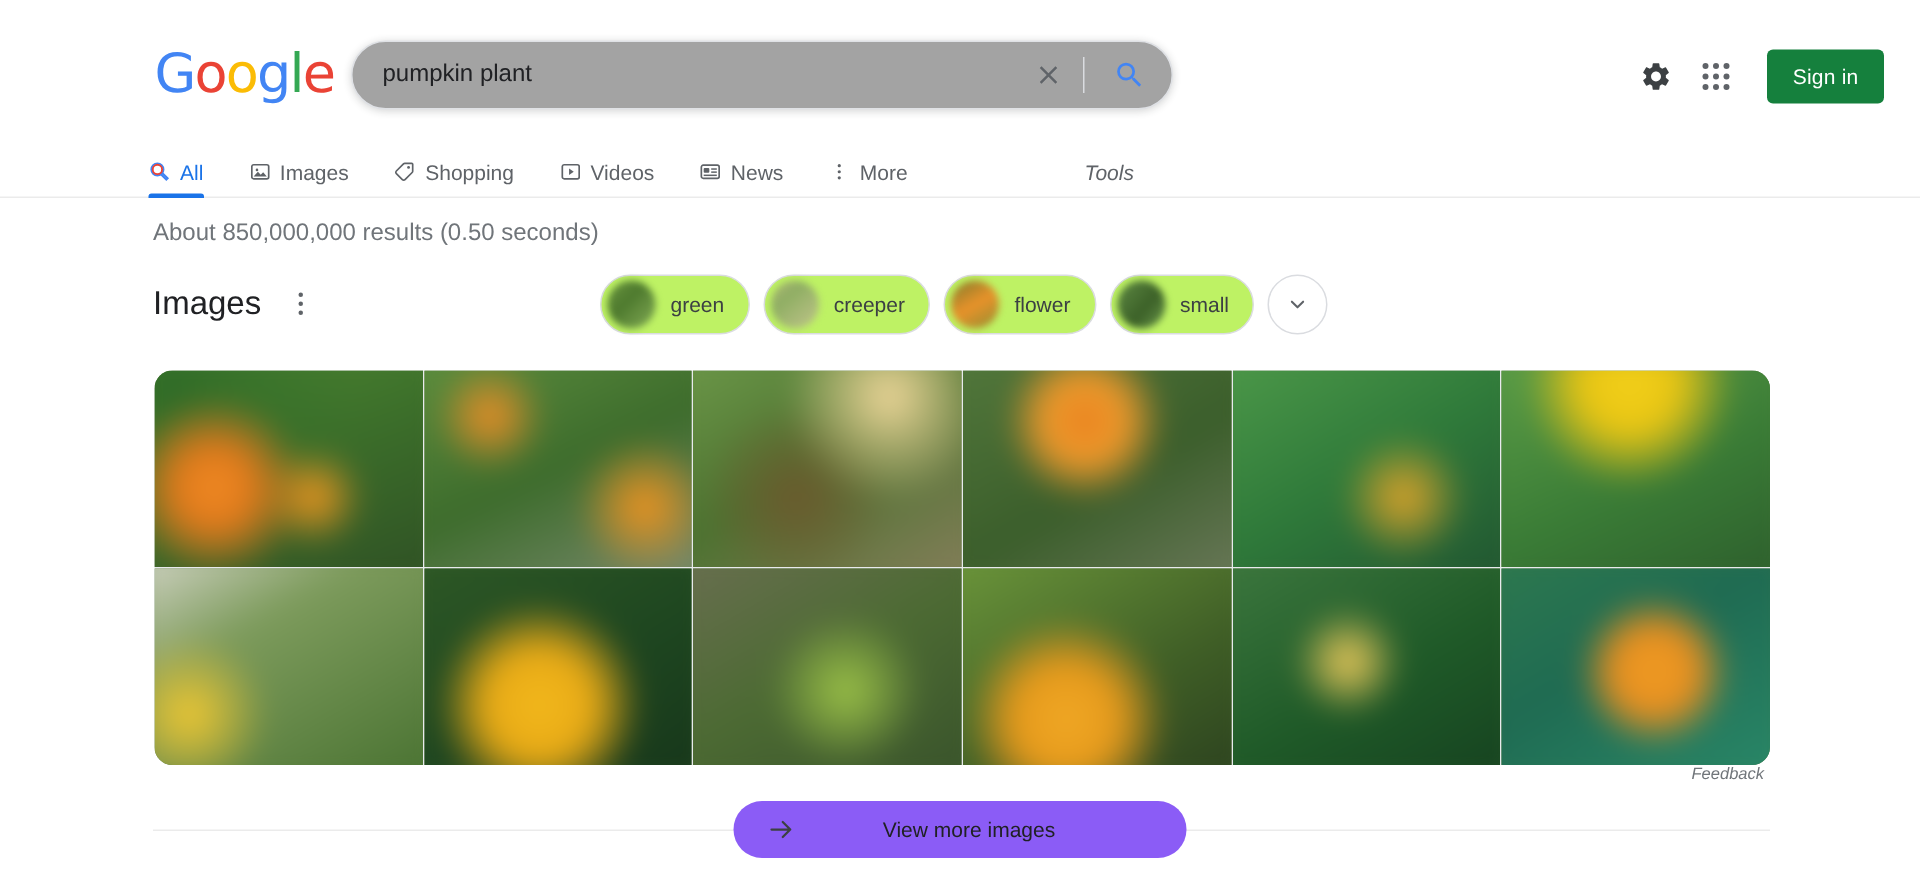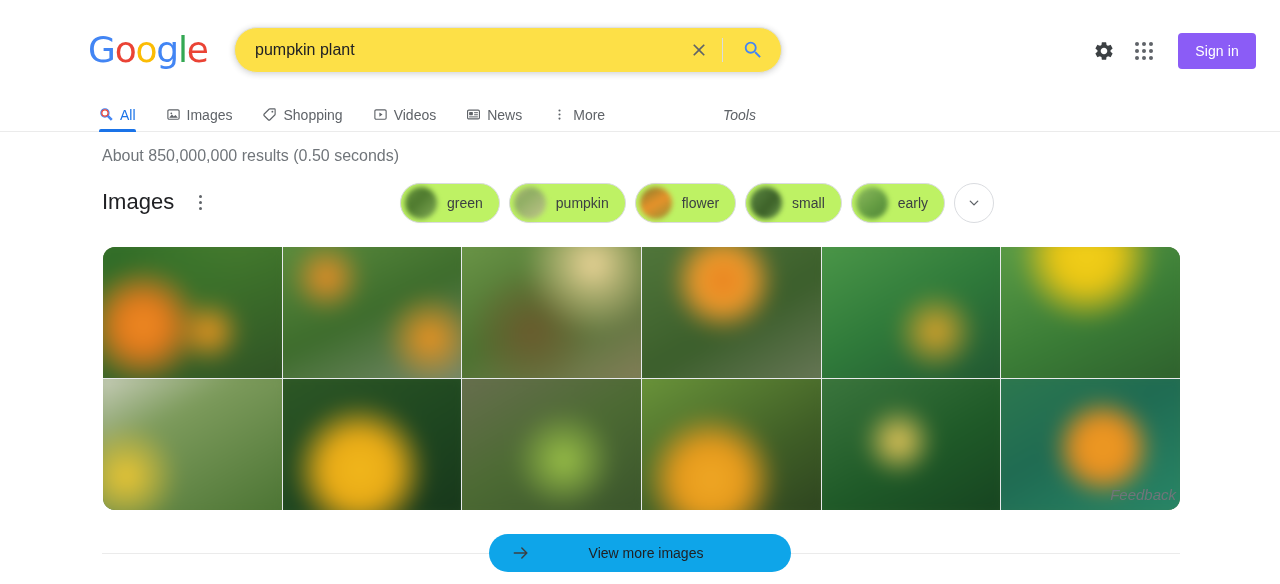--- a/index.html
+++ b/index.html
@@ -11,36 +11,36 @@
     font-family: "Liberation Sans", sans-serif;
     -webkit-font-smoothing: antialiased;
   }
 
   .page { position: relative; width: 1280px; height: 584px; background: #fff; }
 
   
   .header { position: relative; height: 98px; }
 
   .logo {
-    position: absolute; left: 88px; top: 31px;
+    position: absolute; left: 103px; top: 31px;
     font-size: 36px; line-height: 38px;
     letter-spacing: -1.2px;
     font-family: "DejaVu Sans", sans-serif;
     font-weight: 400;
     user-select: none;
   }
   .logo .b { color: #4285f4; }
   .logo .r { color: #ea4335; }
   .logo .y { color: #fbbc05; }
   .logo .g { color: #34a853; }
 
   .searchbox {
     position: absolute; left: 234px; top: 27px;
     width: 548px; height: 46px;
-    background: #fde047;
+    background: #a3a3a3;
     border: 1px solid #dfe1e5;
     border-radius: 24px;
     box-shadow: 0 1px 6px rgba(32,33,36,.20);
     display: flex; align-items: center;
   }
   .search-input {
     border: none; outline: none; background: transparent;
     flex: 1; height: 44px;
     padding: 0 8px 0 20px;
     font-size: 16px; color: #202124;
@@ -70,21 +70,21 @@
     cursor: pointer;
   }
   .apps-grid {
     display: grid; grid-template-columns: repeat(3, 4px);
     grid-template-rows: repeat(3, 4px); gap: 3px;
   }
   .apps-grid i { width: 4px; height: 4px; background: #5f6368; border-radius: 50%; display: block; }
 
   .signin-btn {
     margin-left: 14px;
-    background: #8b5cf6; color: #fff;
+    background: #15803d; color: #fff;
     border: none; border-radius: 4px;
     height: 36px; padding: 0 17px;
     font-size: 14px; font-weight: 500;
     font-family: "Liberation Sans", sans-serif;
     cursor: pointer; letter-spacing: .15px;
   }
 
   
   .navbar {
     position: relative; height: 34px;
@@ -172,34 +172,34 @@
   .img-cell {
     position: relative; overflow: hidden;
     background: #567a3c; cursor: pointer;
   }
   .img-cell .blurimg {
     position: absolute; inset: -14px;
     filter: blur(9px);
   }
 
   .feedback {
-    position: absolute; right: 104px; top: 486px;
-    font-size: 15px; color: #70757a; font-style: italic;
+    position: absolute; right: 104px; top: 510px;
+    font-size: 11px; color: #70757a; font-style: italic;
     cursor: pointer;
   }
 
   
   .hr {
     position: absolute; left: 102px; top: 553px;
     width: 1078px; height: 1px; background: #ebebeb;
   }
   .view-more {
     position: absolute; left: 489px; top: 534px;
     width: 302px; height: 38px;
-    background: #0ea5e9; border: none; border-radius: 19px;
+    background: #8b5cf6; border: none; border-radius: 19px;
     display: flex; align-items: center;
     cursor: pointer; padding: 0 22px;
   }
   .view-more .vm-label {
     flex: 1; text-align: center;
     font-size: 14px; color: #202124;
     font-family: "Liberation Sans", sans-serif;
     margin-left: -8px;
   }
 </style>
@@ -335,33 +335,29 @@
     </span>
   </div>
 
   <div class="chips">
     <div class="chip">
       <span class="chip-thumb" style="background-image: linear-gradient(135deg, rgb(127, 170, 78) 0%, rgb(78, 122, 46) 45%, rgb(158, 196, 107) 100%);"></span>
       <span>green</span>
     </div>
     <div class="chip">
       <span class="chip-thumb" style="background-image: linear-gradient(140deg, rgb(205, 187, 142) 0%, rgb(143, 174, 99) 40%, rgb(216, 207, 158) 100%);"></span>
-      <span>pumpkin</span>
+      <span>creeper</span>
     </div>
     <div class="chip">
       <span class="chip-thumb" style="background-image: linear-gradient(150deg, rgb(63, 107, 43) 0%, rgb(232, 146, 42) 50%, rgb(93, 138, 54) 100%);"></span>
       <span>flower</span>
     </div>
     <div class="chip">
       <span class="chip-thumb" style="background-image: linear-gradient(130deg, rgb(111, 158, 82) 0%, rgb(60, 97, 40) 55%, rgb(139, 189, 102) 100%);"></span>
       <span>small</span>
-    </div>
-    <div class="chip">
-      <span class="chip-thumb" style="background-image: linear-gradient(140deg, rgb(166, 204, 110) 0%, rgb(100, 156, 66) 55%, rgb(63, 112, 48) 100%);"></span>
-      <span>early</span>
     </div>
     <div class="chip-expand">
       <svg width="18" height="18" viewBox="0 0 24 24">
         <path d="M7 9.5l5 5 5-5" fill="none" stroke="#5f6368" stroke-width="1.8" stroke-linecap="round" stroke-linejoin="round"></path>
       </svg>
     </div>
   </div>
 
   <div class="img-grid" id="img-grid">
       <div class="img-cell">

